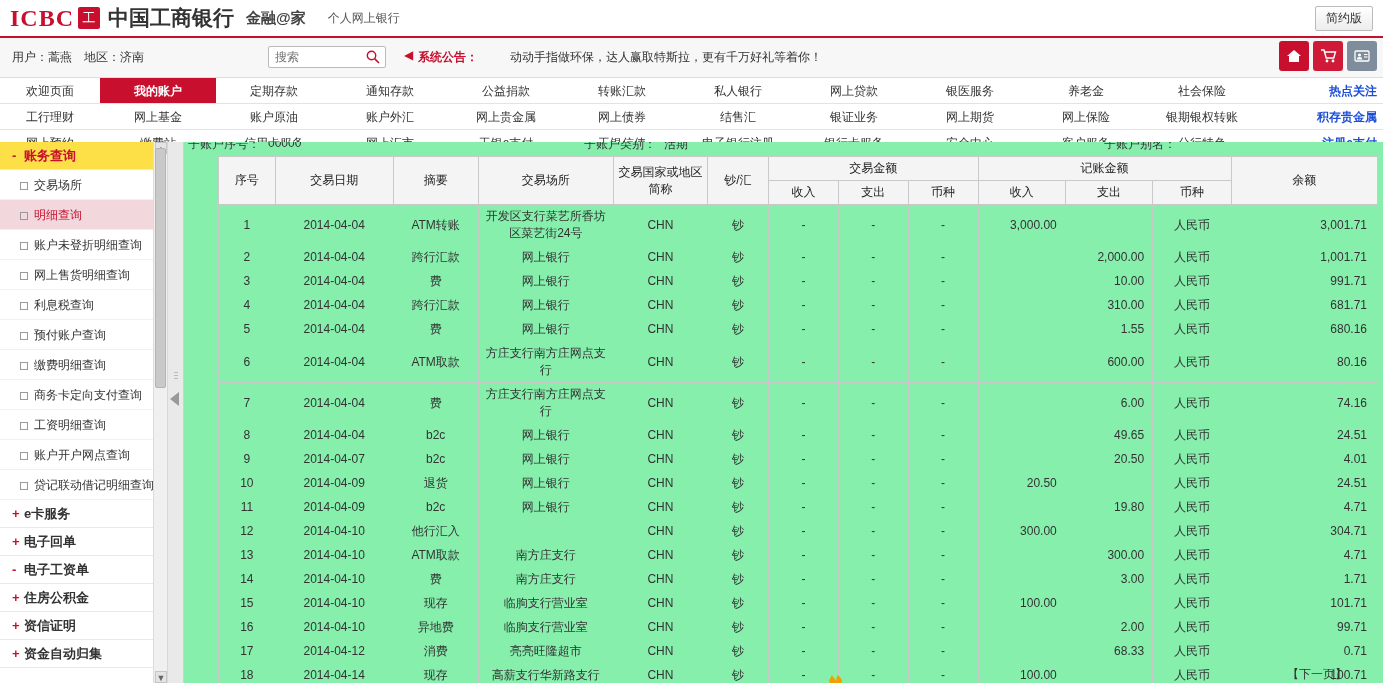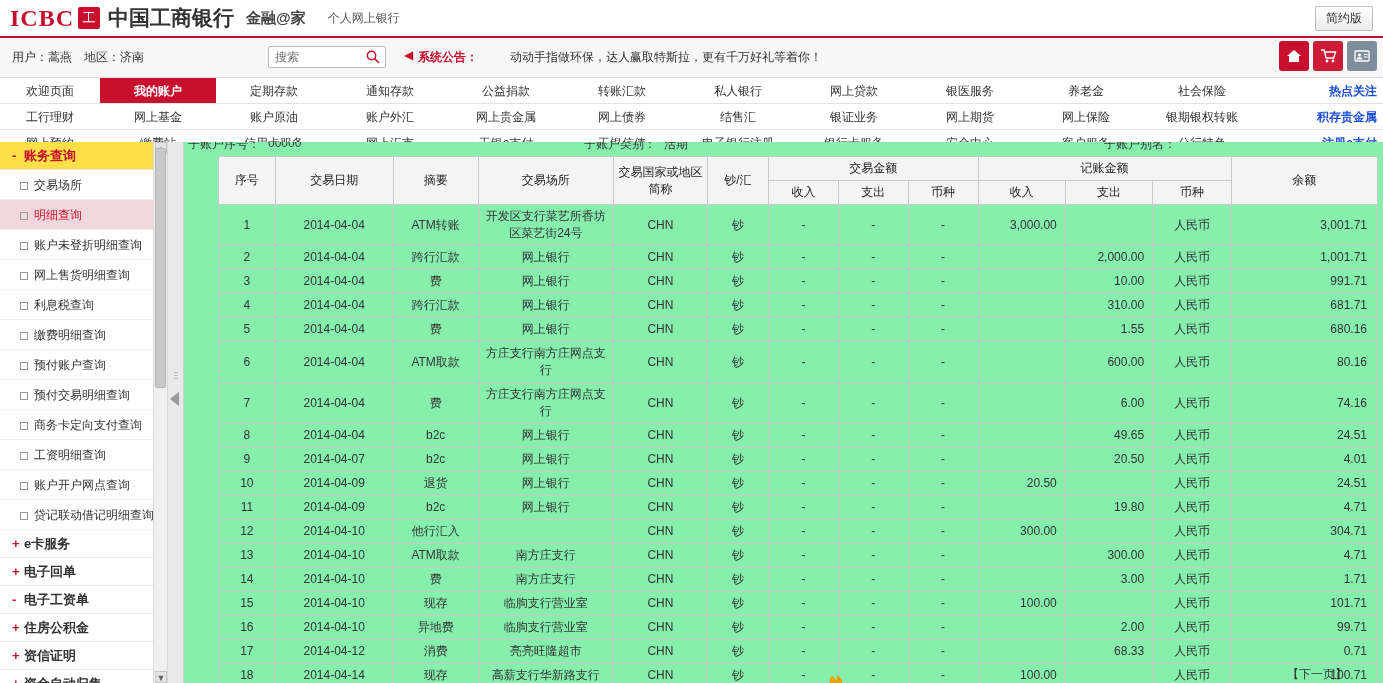--- a/index.html
+++ b/index.html
@@ -313,23 +313,22 @@
 
     <div class="sidebar">
       <div class="sb-group open">
         <span class="sign">-</span><span>账务查询</span>
       </div>
       <div class="sb-item"><span class="sq"></span><span>交易场所</span></div>
       <div class="sb-item sel"><span class="sq"></span><span>明细查询</span></div>
       <div class="sb-item"><span class="sq"></span><span>账户未登折明细查询</span></div>
       <div class="sb-item"><span class="sq"></span><span>网上售货明细查询</span></div>
       <div class="sb-item"><span class="sq"></span><span>利息税查询</span></div>
+      <div class="sb-item"><span class="sq"></span><span>预付账户查询</span></div>
       <div class="sb-item"><span class="sq"></span><span>缴费明细查询</span></div>
-      <div class="sb-item"><span class="sq"></span><span>预付账户查询</span></div>
-      <div class="sb-item"><span class="sq"></span><span>预付交易明细查询</span></div>
       <div class="sb-item"><span class="sq"></span><span>商务卡定向支付查询</span></div>
       <div class="sb-item"><span class="sq"></span><span>工资明细查询</span></div>
       <div class="sb-item"><span class="sq"></span><span>账户开户网点查询</span></div>
       <div class="sb-item"><span class="sq"></span><span>贷记联动借记明细查询</span></div>
 
       <div class="sb-group"><span class="sign">+</span><span>e卡服务</span></div>
       <div class="sb-group"><span class="sign">+</span><span>电子回单</span></div>
       <div class="sb-group"><span class="sign">-</span><span>电子工资单</span></div>
       <div class="sb-group"><span class="sign">+</span><span>住房公积金</span></div>
       <div class="sb-group"><span class="sign">+</span><span>资信证明</span></div>

